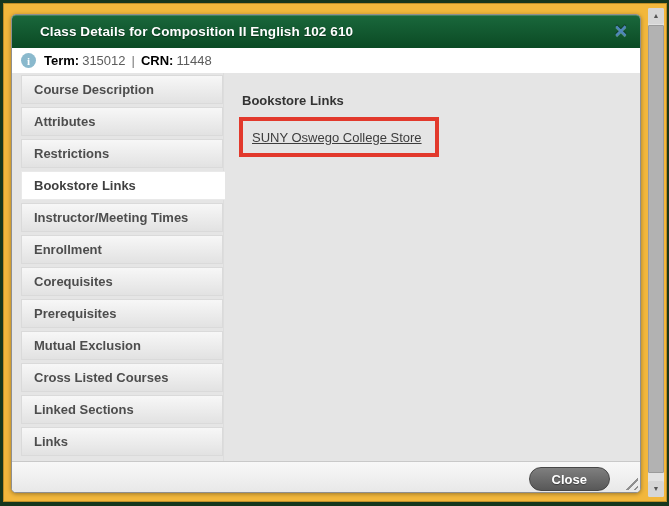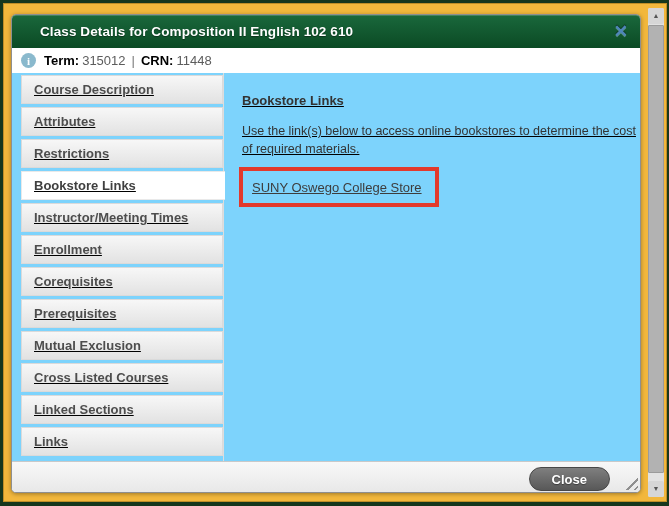--- a/index.html
+++ b/index.html
@@ -55,21 +55,21 @@
     font-size:11px; font-weight:bold; font-family:"Liberation Serif", serif;
     display:flex; align-items:center; justify-content:center;
     margin-right:8px; flex:0 0 auto;
   }
   .info-label { color:#000000; font-weight:bold; }
   .info-value { color:#5c5c5c; margin-left:3px; }
   .info-sep   { color:#777; margin:0 6px; }
 
   .dialog-body {
     position:absolute; left:0; top:58px; right:0; bottom:31px;
-    display:flex; background:#7dd3fc; overflow:hidden;text-decoration:underline;
+    display:flex; background:#e5e5e5; overflow:hidden;
   }
   .tab-col {
     width:211px; flex:0 0 211px;
     padding:2px 0 0 9px;
   }
   .tab {
     width:202px; height:29px; margin-bottom:3px;
     background:linear-gradient(#f7f7f7, #e2e2e2);
     border:1px solid #dadada;
     display:flex; align-items:center;
@@ -177,21 +177,20 @@
       <div class="tab">Corequisites</div>
       <div class="tab">Prerequisites</div>
       <div class="tab">Mutual Exclusion</div>
       <div class="tab">Cross Listed Courses</div>
       <div class="tab">Linked Sections</div>
       <div class="tab">Links</div>
     </div>
 
     <div class="content-col">
       <div class="panel-heading">Bookstore Links</div>
-      <div class="panel-desc">Use the link(s) below to access online bookstores to determine the cost of required materials.</div>
       <div class="link-box">
         <a class="store-link">SUNY Oswego College Store</a>
       </div>
     </div>
   </div>
 
   <div class="dialog-footer">
     <button class="close-button">Close</button>
   </div>
 

